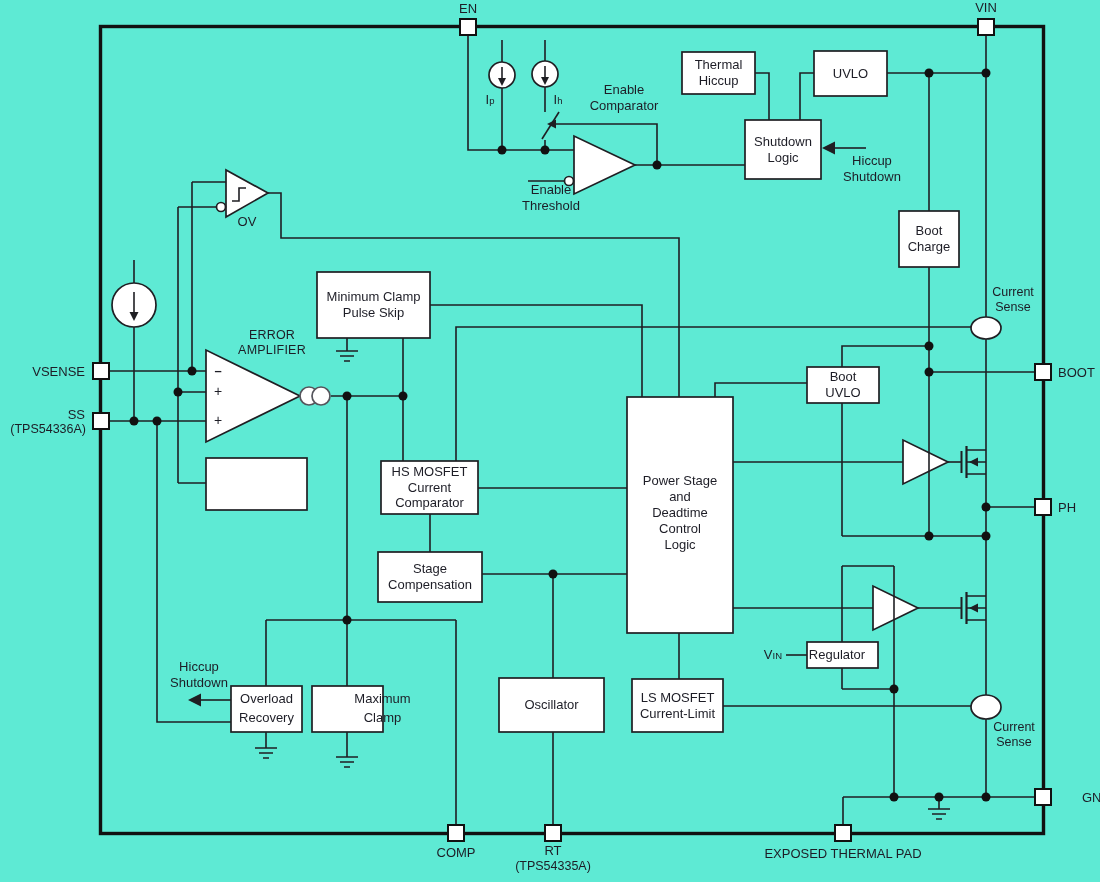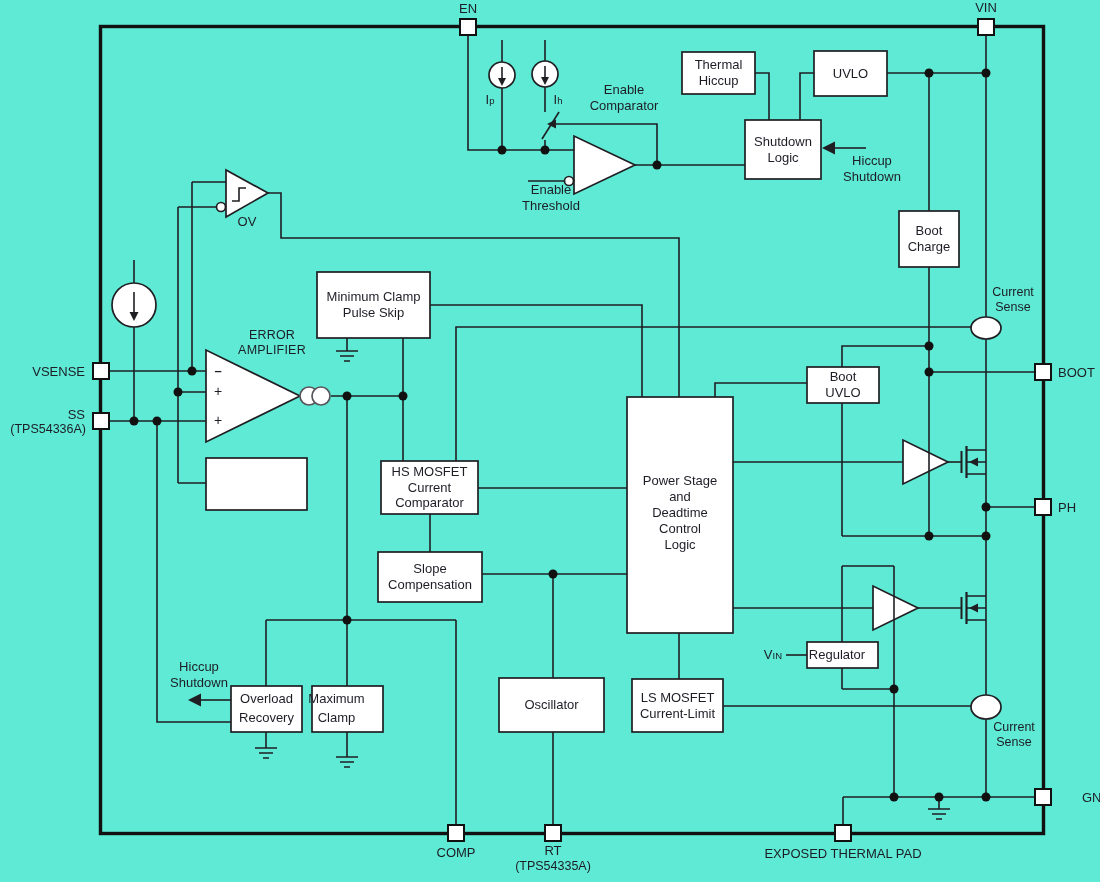--- a/index.html
+++ b/index.html
@@ -236,34 +236,34 @@
 Logic</div>
   <div class="lbl" style="left:899px;top:211px;width:60px;height:56px;">Boot
 Charge</div>
   <div class="lbl" style="left:807px;top:367px;width:72px;height:36px;">Boot
 UVLO</div>
   <div class="lbl" style="left:317px;top:272px;width:113px;height:66px;">Minimum Clamp
 Pulse Skip</div>
   <div class="lbl" style="left:381px;top:461px;width:97px;height:53px;">HS MOSFET
 Current
 Comparator</div>
-  <div class="lbl" style="left:378px;top:552px;width:104px;height:50px;">Slope
+  <div class="lbl" style="left:378px;top:552px;width:104px;height:50px;">Stage
 Compensation</div>
   <div class="lbl" style="left:627px;top:395px;width:106px;height:236px;">Power Stage
 and
 Deadtime
 Control
 Logic</div>
   <div class="lbl" style="left:499px;top:678px;width:105px;height:54px;">Oscillator</div>
   <div class="lbl" style="left:632px;top:679px;width:91px;height:53px;">LS MOSFET
 Current-Limit</div>
   <div class="lbl" style="left:807px;top:642px;width:60px;height:26px;">Regulator</div>
   <div class="lbl" style="left:231px;top:686px;width:71px;height:46px;line-height:1.45;">Overload
 Recovery</div>
-  <div class="lbl" style="left:312px;top:686px;width:49px;height:46px;line-height:1.45;">Maximum
+  <div class="lbl" style="left:312px;top:686px;width:49px;height:46px;line-height:1.45;padding-left:46px;">Maximum
 Clamp</div>
 
   <div class="lbl" style="left:577px;top:82px;width:94px;height:32px;">Enable
 Comparator</div>
   <div class="lbl" style="left:505px;top:182px;width:92px;height:32px;">Enable
 Threshold</div>
   <div class="lbl" style="left:826px;top:152px;width:92px;height:34px;">Hiccup
 Shutdown</div>
   <div class="lbl caps" style="left:220px;top:327px;width:104px;height:32px;">ERROR
 AMPLIFIER</div>

